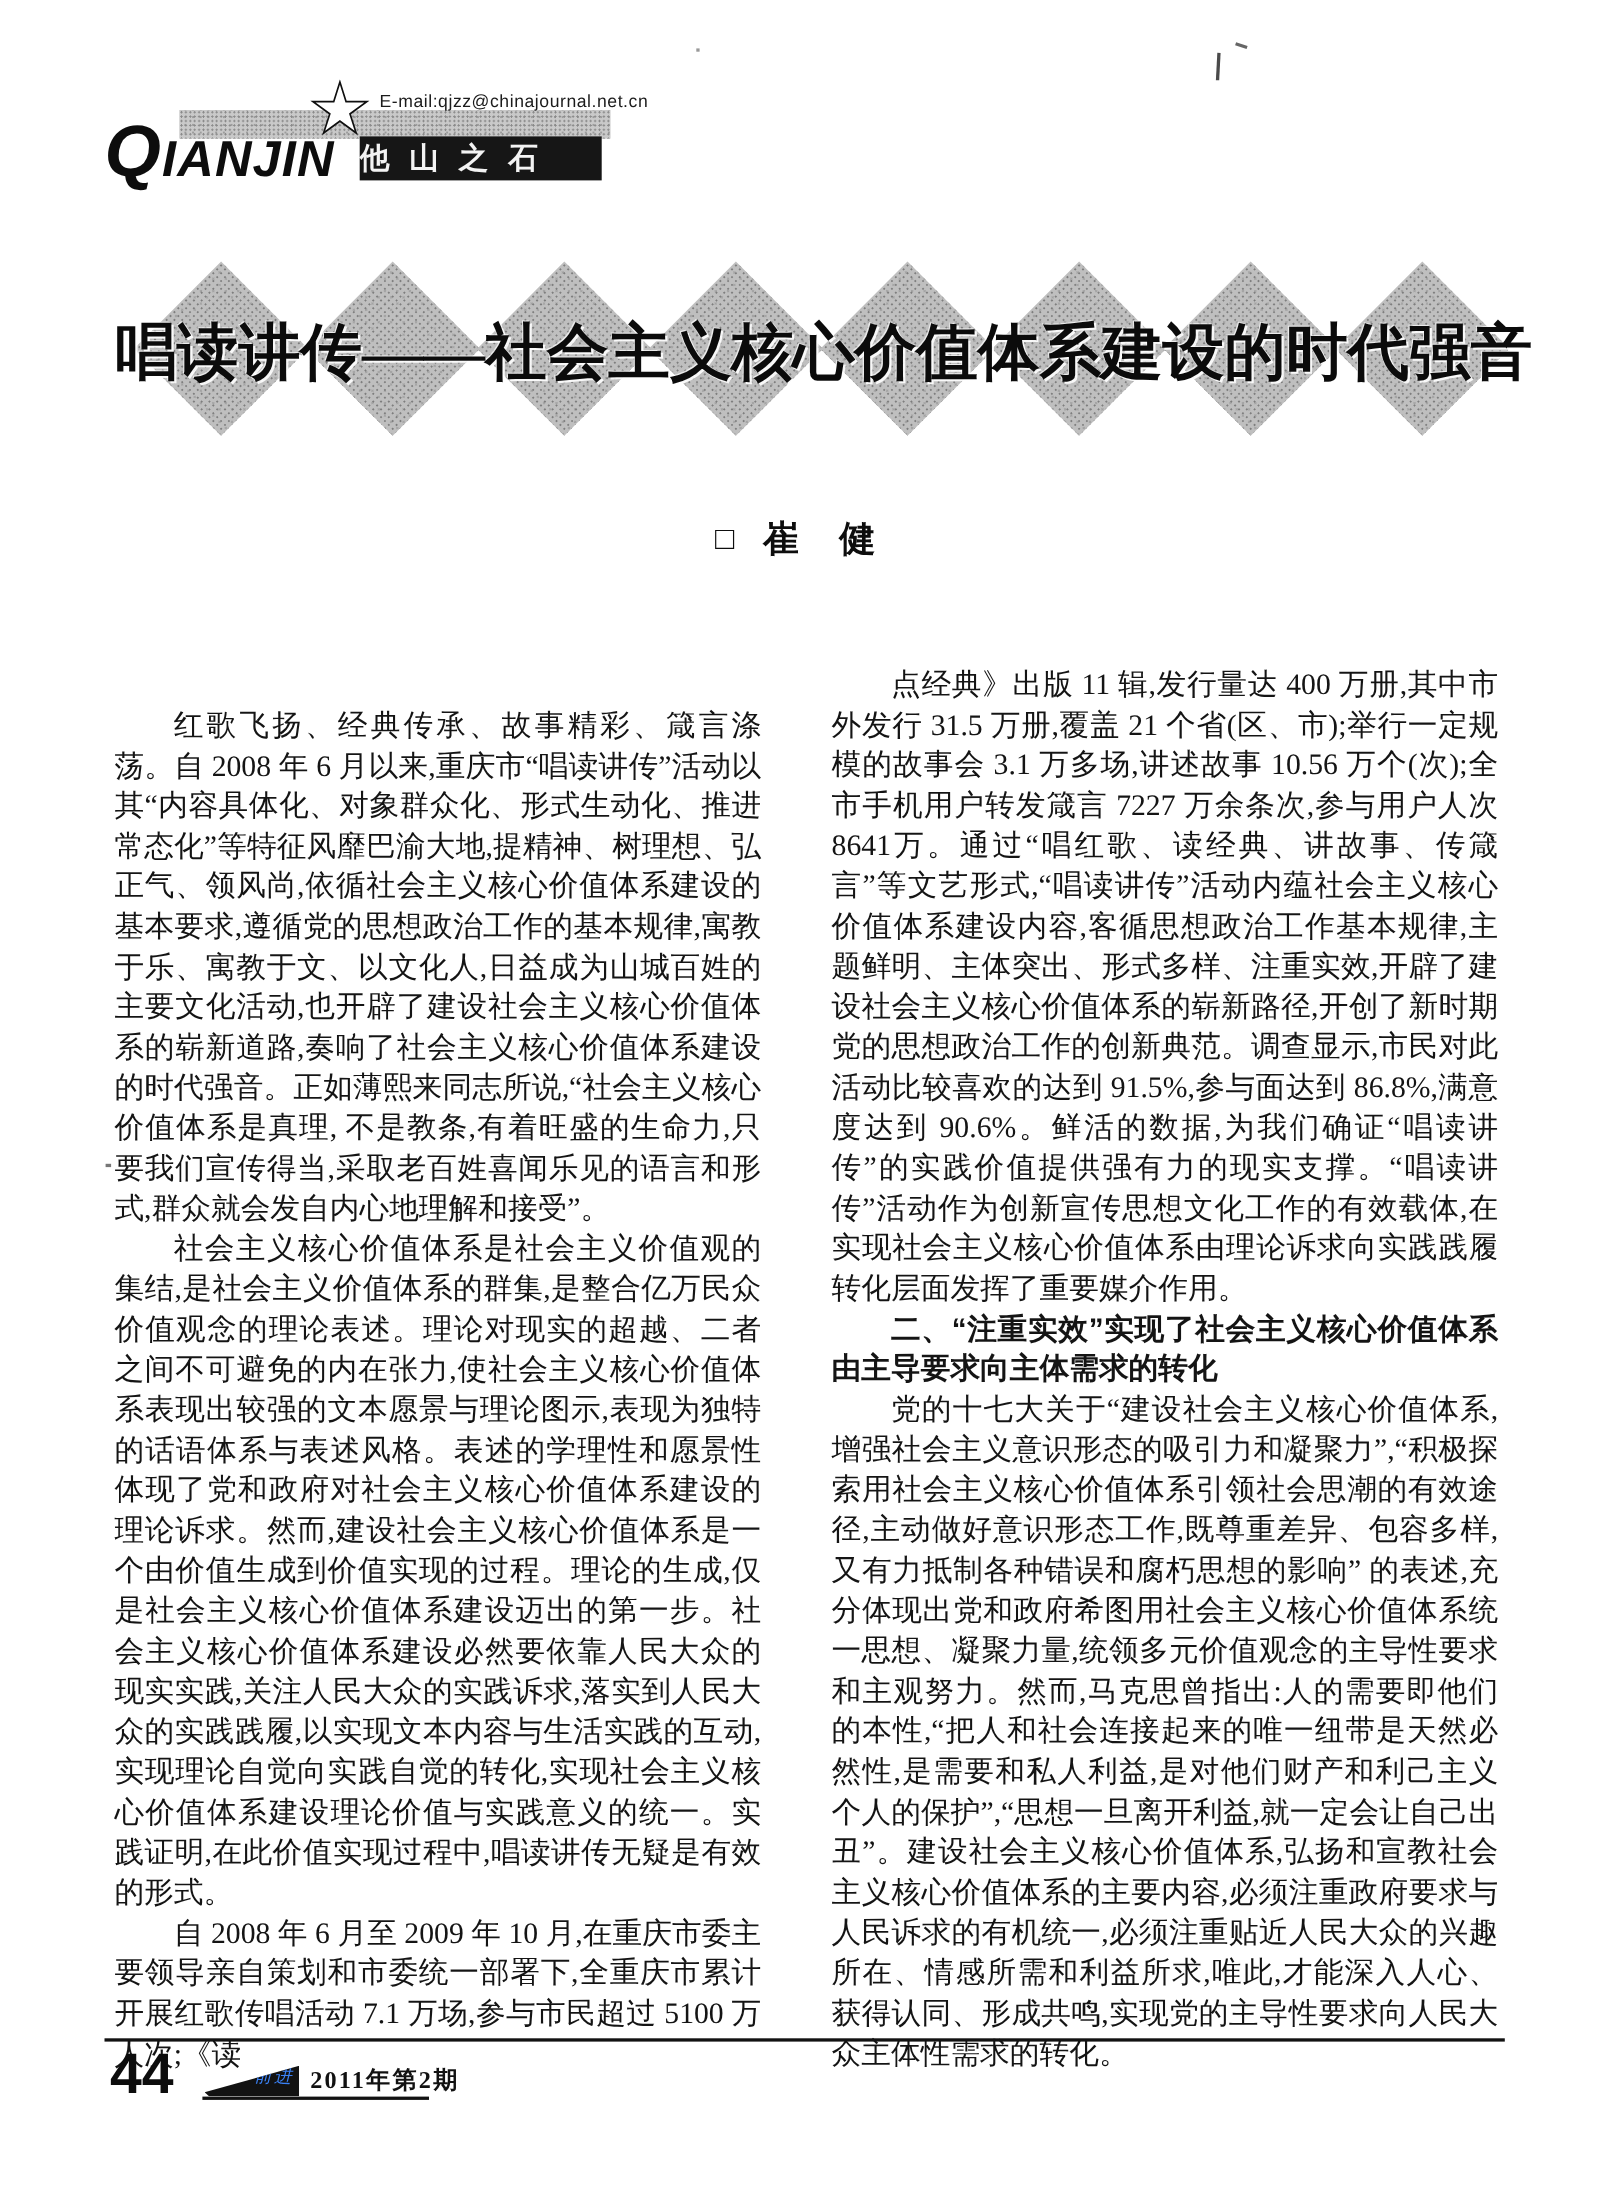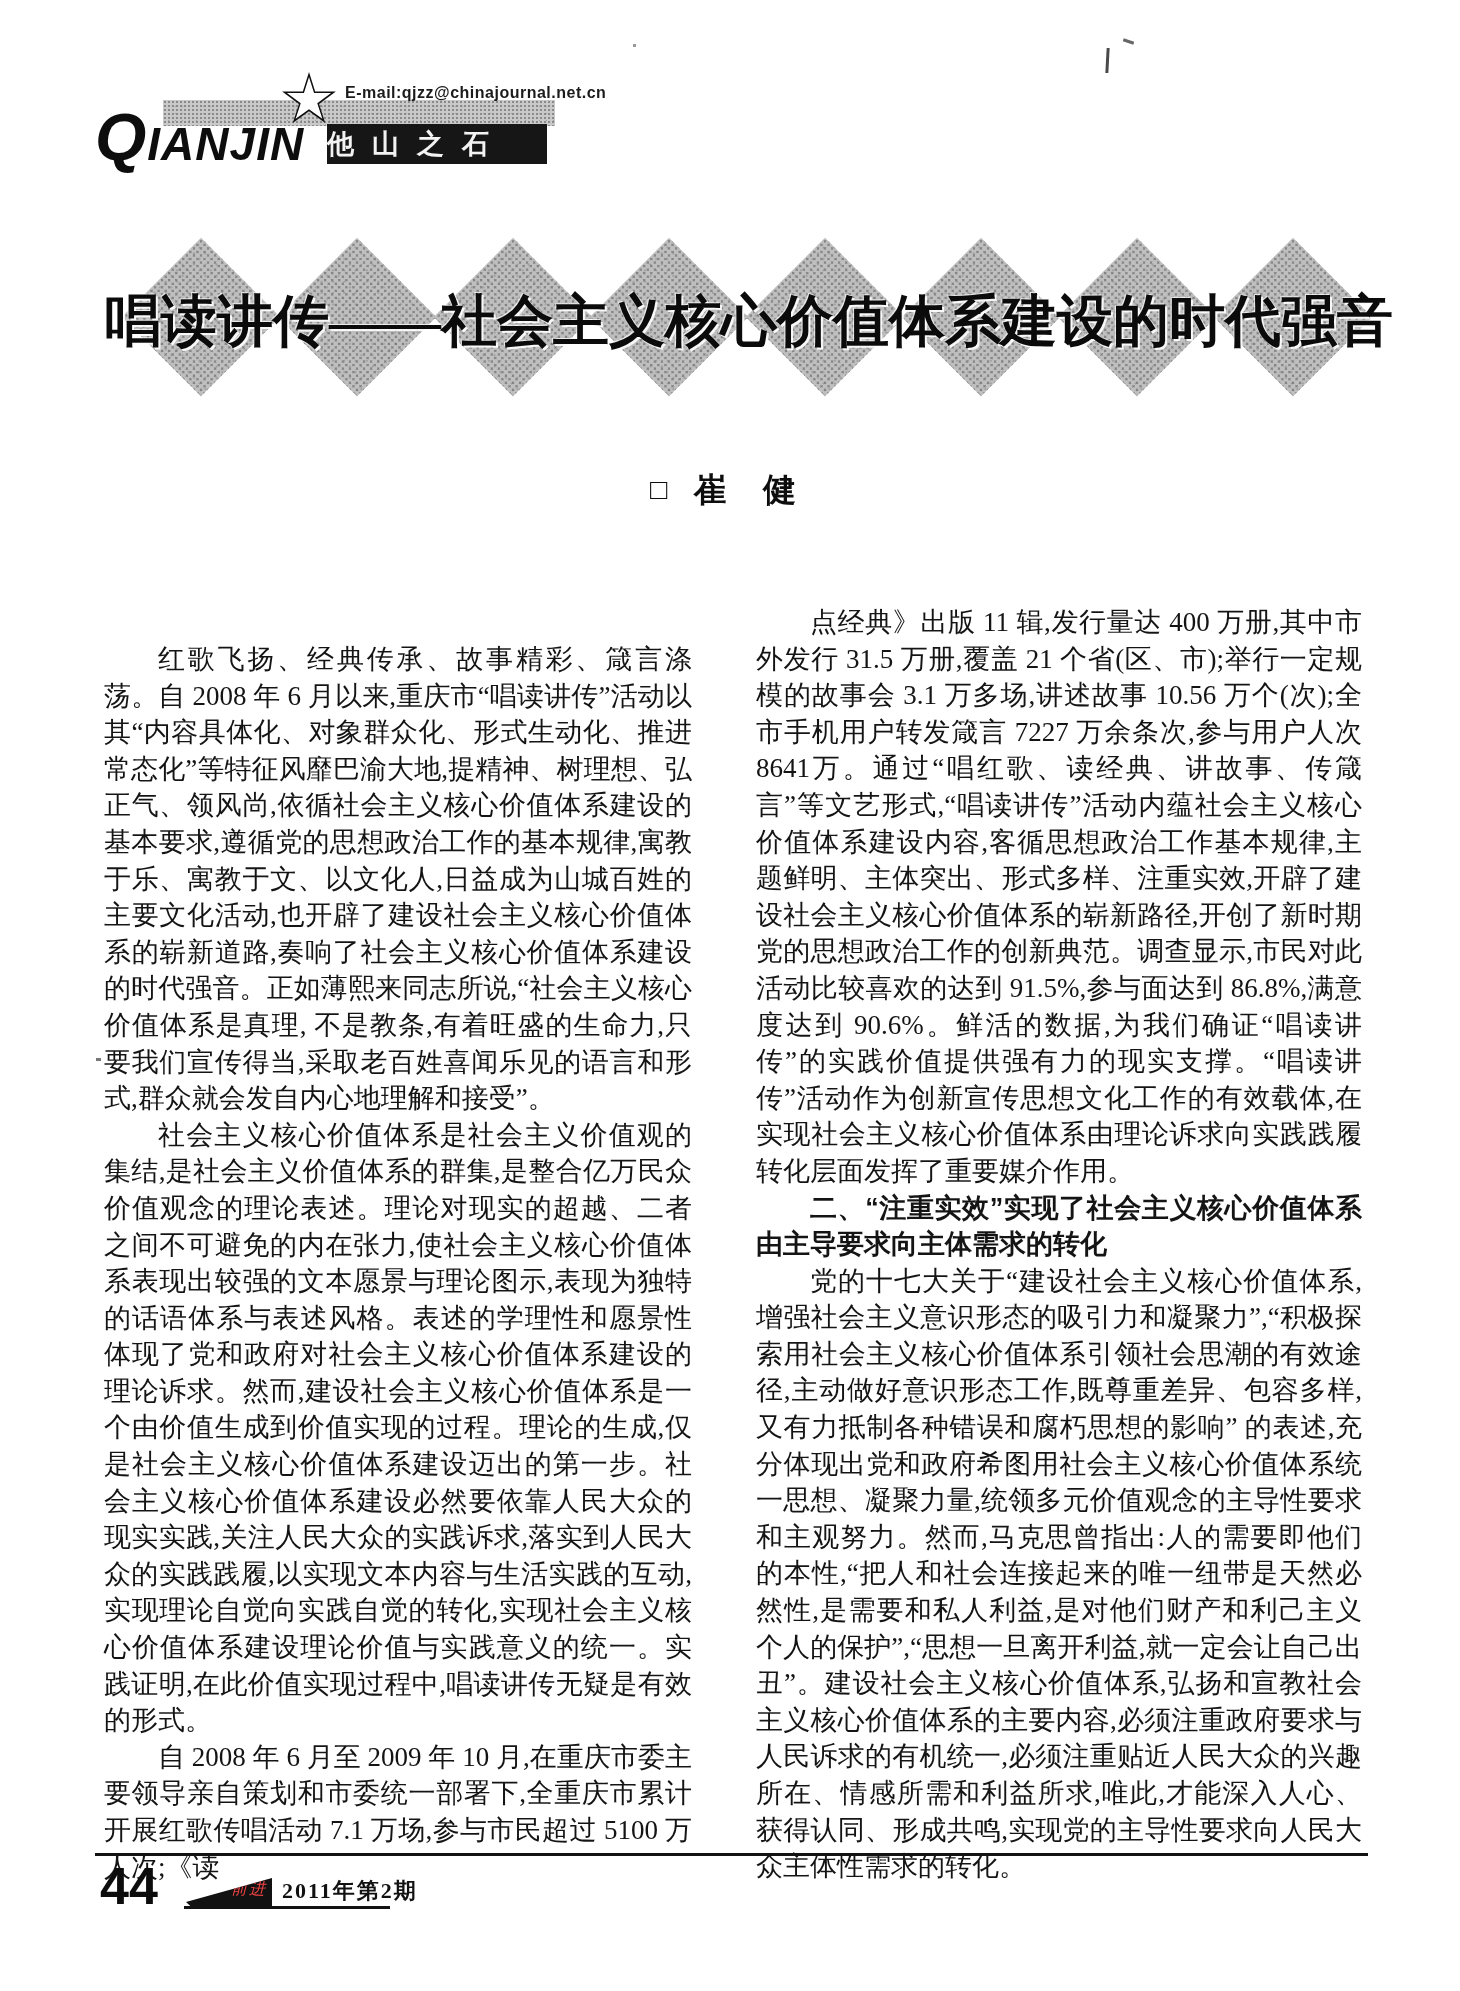--- a/index.html
+++ b/index.html
@@ -14,21 +14,21 @@
   .hdr-grey-band{
     position:absolute;left:68px;top:32px;width:392px;height:26px;
     background-color:#c9c9c9;
     background-image:radial-gradient(#8a8a8a .9px,transparent 1px),
                      radial-gradient(#9c9c9c .9px,transparent 1px);
     background-size:4px 4px,7px 7px;background-position:0 0,2px 3px;
   }
   .hdr-email{
     position:absolute;left:250px;top:16px;
     font-family:"Liberation Sans","DejaVu Sans",sans-serif;
-    font-weight:bold;font-size:16px;letter-spacing:.5px;color:#1b1b1b;
+    font-weight:normal;font-size:16px;letter-spacing:.5px;color:#1b1b1b;
     white-space:nowrap;z-index:4;
   }
   .logo-word{
     position:absolute;left:0;top:36px;z-index:3;
     font-family:"Liberation Sans","DejaVu Sans",sans-serif;
     font-weight:900;font-style:italic;font-size:46px;line-height:1;
     letter-spacing:1px;color:#0d0d0d;
   }
   .logo-word::first-letter{font-size:66px;}
   .hdr-black-band{
@@ -91,21 +91,21 @@
   .page-number{
     position:absolute;left:100px;top:1860px;
     font-family:"Liberation Sans","DejaVu Sans",sans-serif;
     font-weight:900;font-size:52px;line-height:1;color:#0c0c0c;
   }
   .footer-logo{
     position:absolute;left:186px;top:1878px;width:86px;height:28px;background:#121212;
     clip-path:polygon(0 86%,100% 0,100% 100%,5% 100%);
   }
   .footer-logo-text{
-    position:absolute;right:5px;top:3px;color:#ef4444;font-style:italic;
+    position:absolute;right:5px;top:3px;color:#3b82f6;font-style:italic;
     font-size:16px;line-height:1;letter-spacing:2px;
   }
   .footer-issue{
     position:absolute;left:282px;top:1876px;font-weight:700;font-size:22px;
     letter-spacing:2px;color:#111;white-space:nowrap;
   }
   .footer-underline{position:absolute;left:184px;top:1906px;width:206px;height:3px;background:#121212;}
 
   
   .speck{position:absolute;background:#4a4a4a;}

